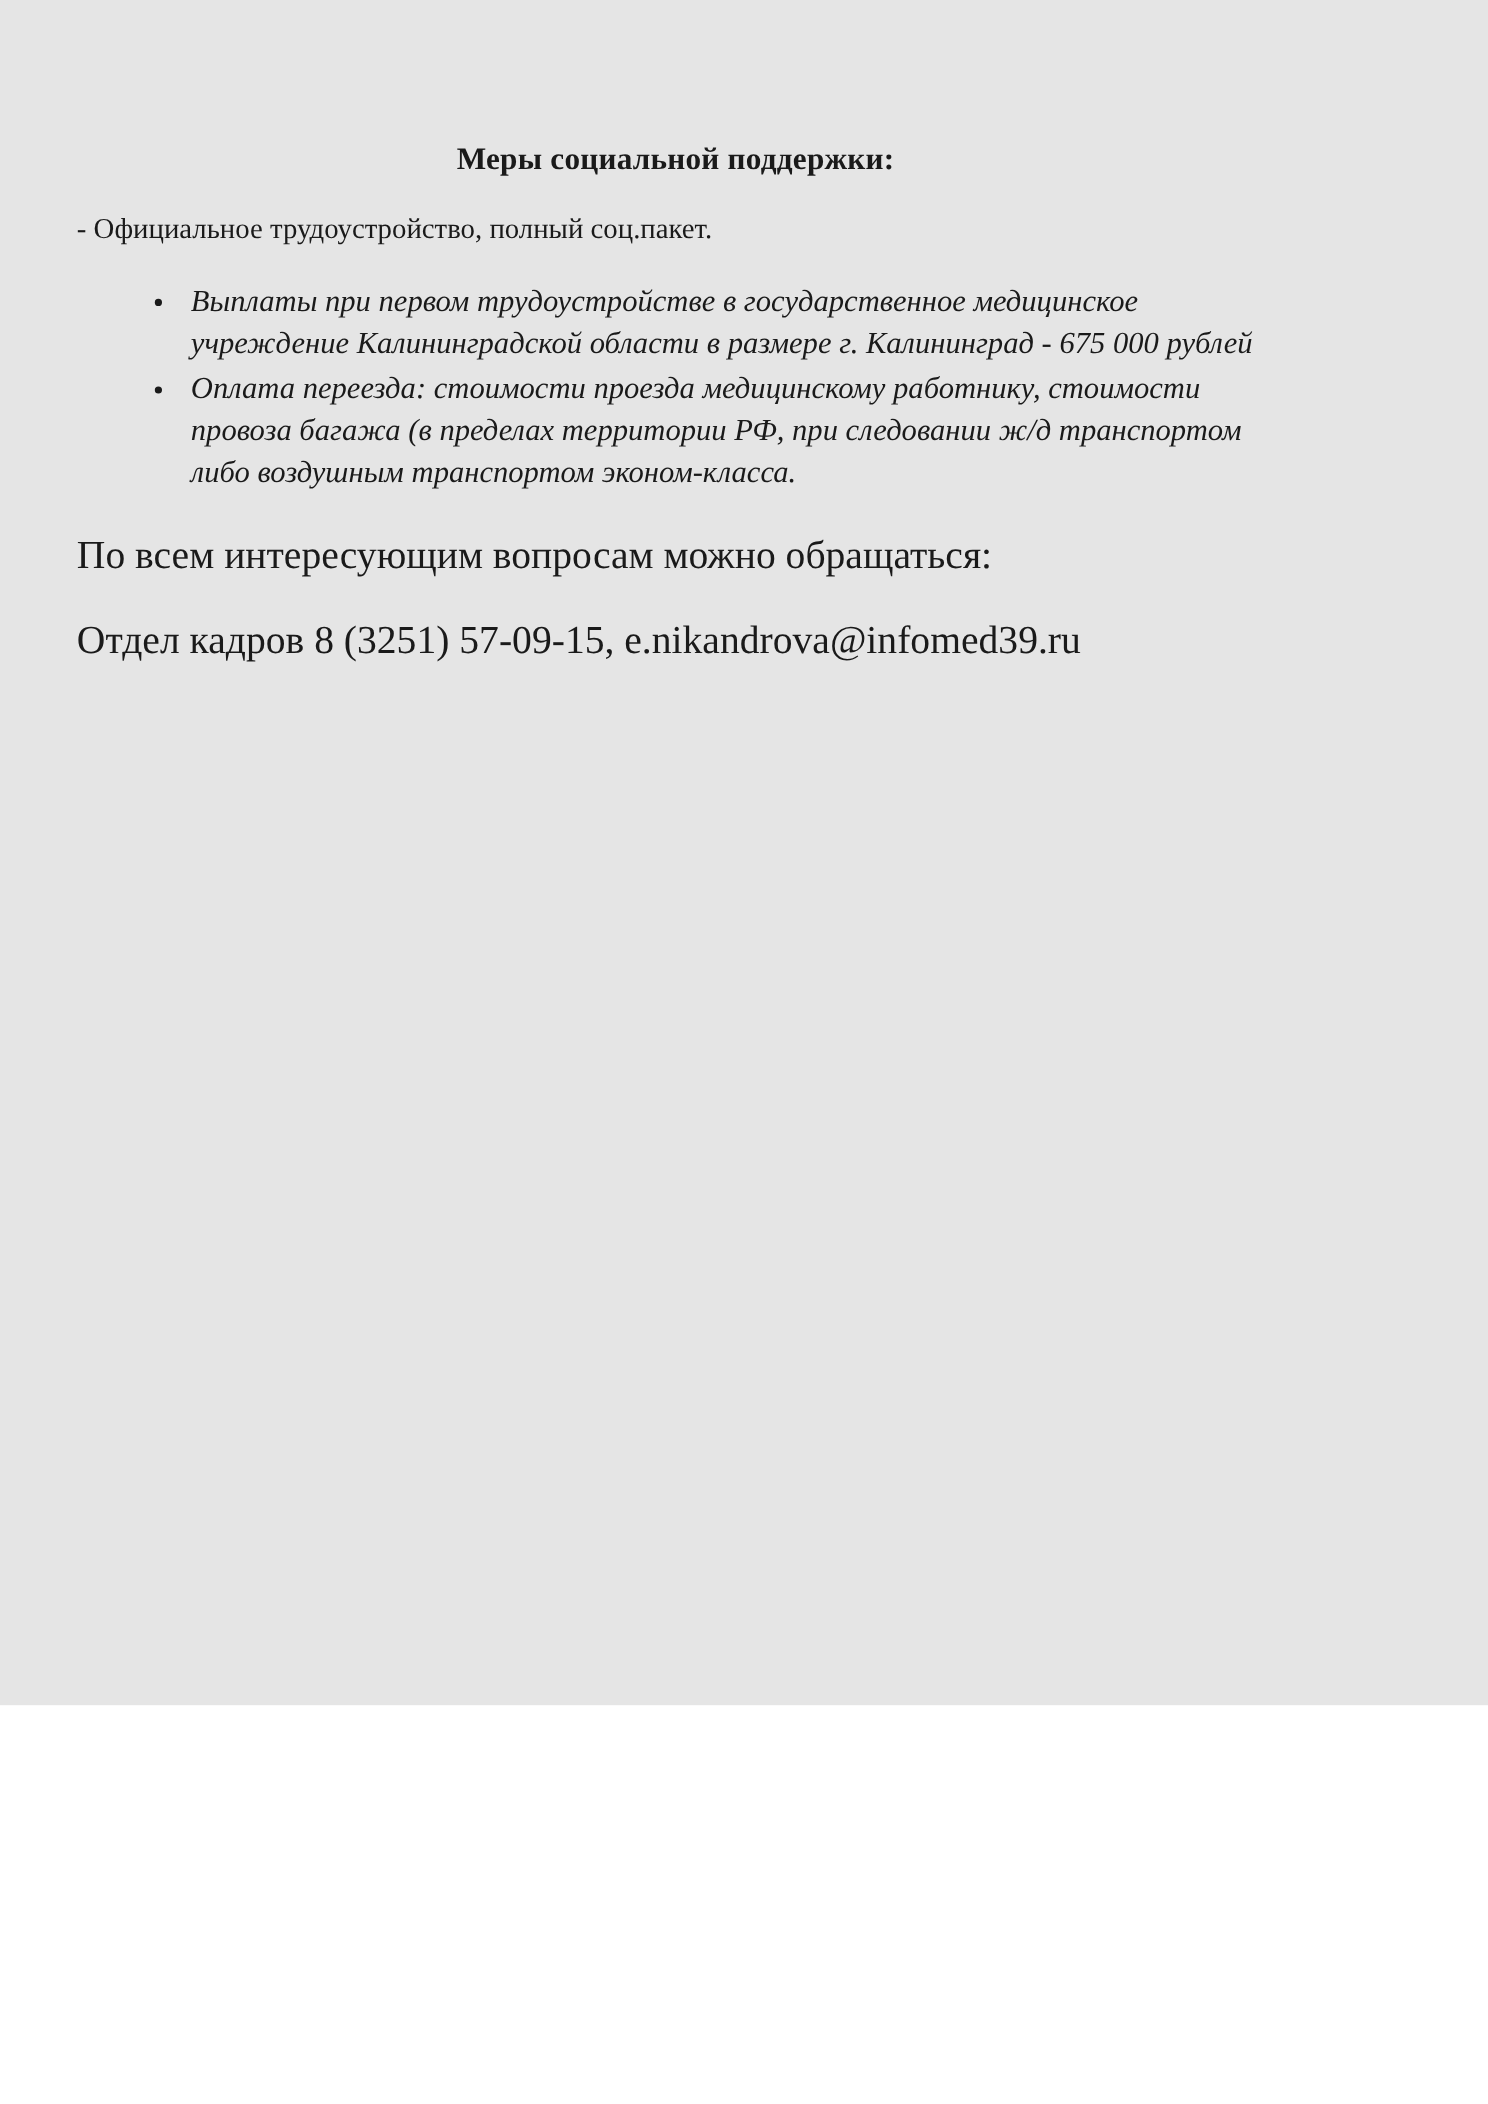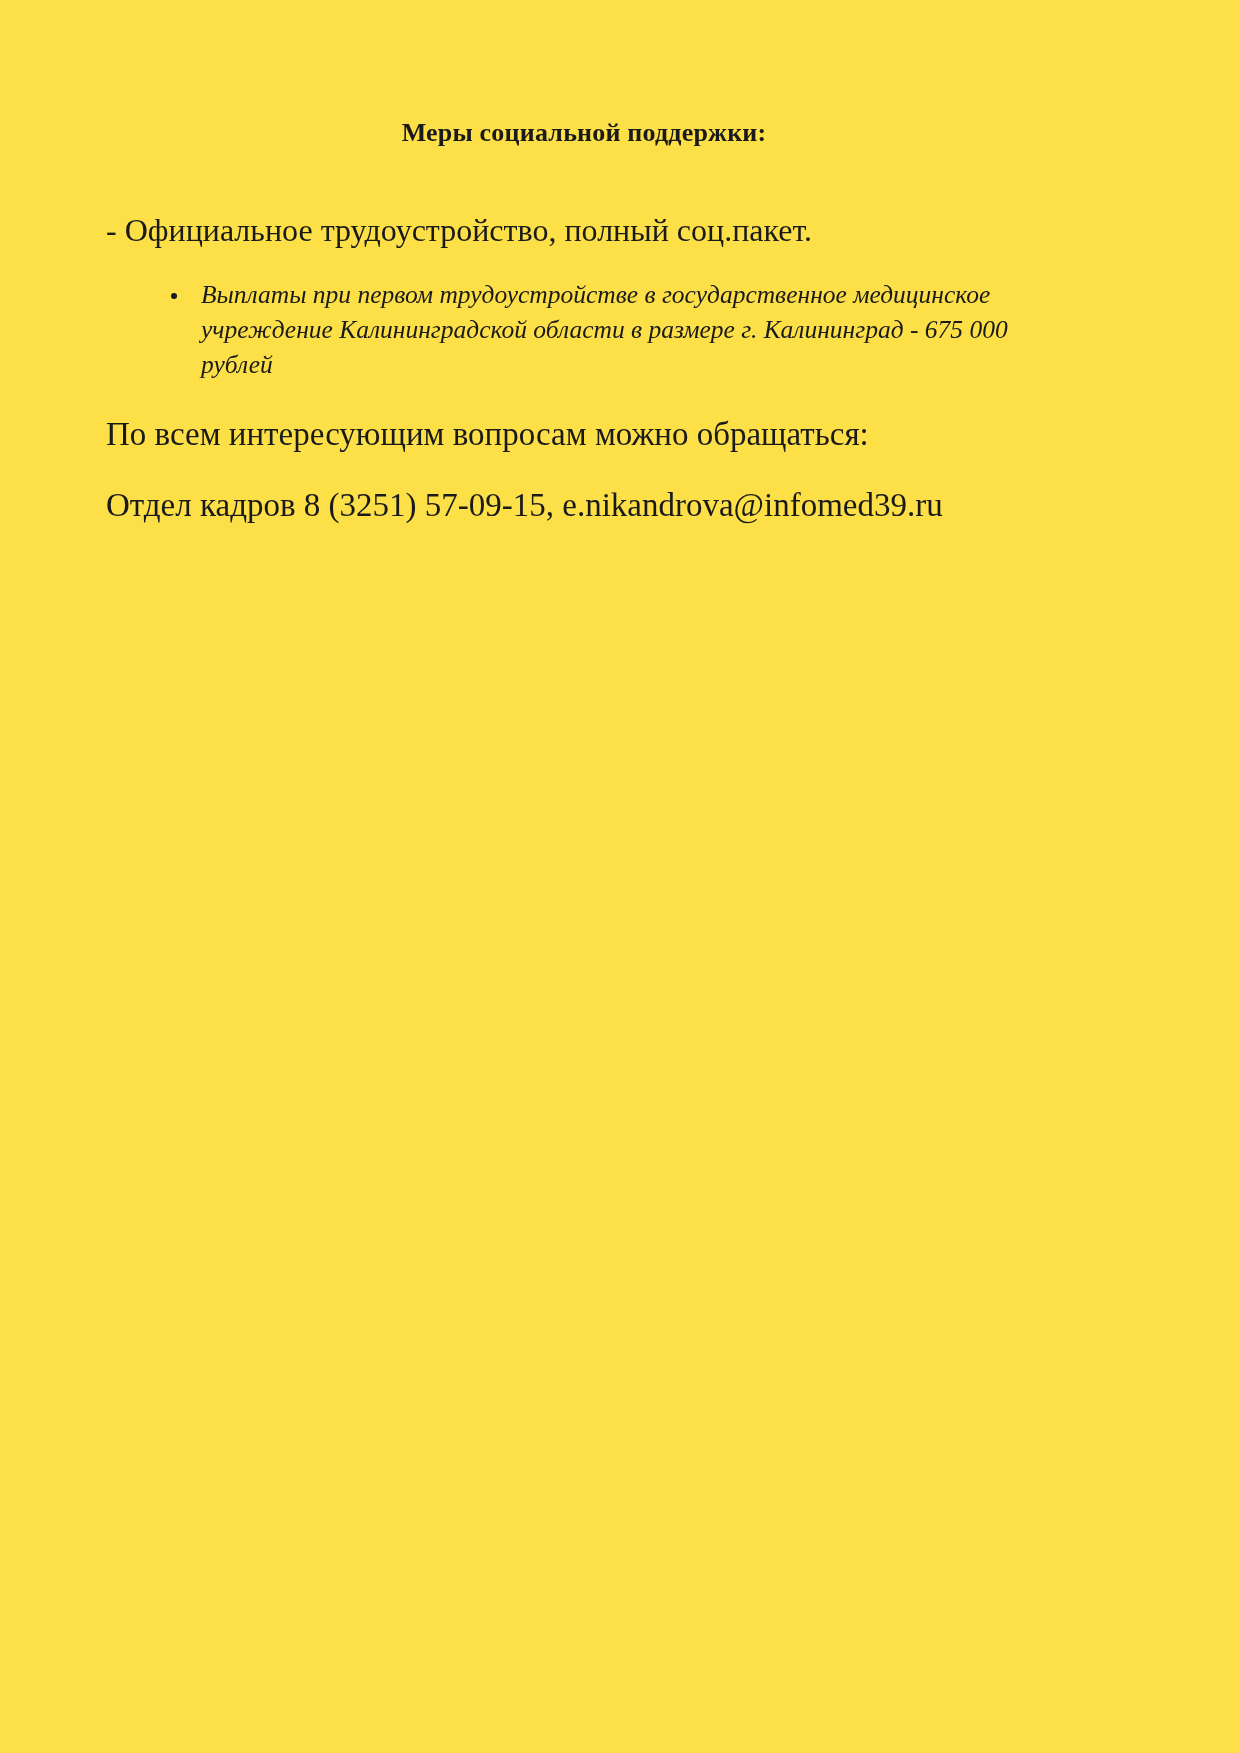--- a/index.html
+++ b/index.html
@@ -10,36 +10,36 @@
   body {
     width: 1240px;
     height: 1753px;
     font-family: "Liberation Serif", serif;
     color: #1a1a1a;
     -webkit-font-smoothing: antialiased;
   }
   .page {
     position: relative;
     width: 1240px;
-    height: 1753px;
+    height: 1421px;
     box-sizing: border-box;
-    padding: 100px 130px 80px 118px;
-    background: #fde047;
+    padding: 100px 130px 80px 76px;
+    background: #e5e5e5;
   }
   .doc-title {
     text-align: center;
     font-weight: bold;
     font-size: 26px;
     letter-spacing: 0.2px;
     margin: 18px 0 0 0;
     padding-right: 60px;
   }
   .intro-line {
-    font-size: 32px;
-    margin: 62px 0 0 -12px;
+    font-size: 24px;
+    margin: 28px 0 0 -12px;
     line-height: 1.25;
   }
   ul.benefits {
     list-style: none;
     margin: 28px 0 0 0;
     padding: 0 30px 0 45px;
   }
   ul.benefits li {
     position: relative;
     font-size: 25.5px;
@@ -72,20 +72,21 @@
 <body>
 
 <div class="page">
 
   <h1 class="doc-title">Меры социальной поддержки:</h1>
 
   <p class="intro-line">- Официальное трудоустройство, полный соц.пакет.</p>
 
   <ul class="benefits">
     <li>Выплаты при первом трудоустройстве в государственное медицинское учреждение Калининградской области в размере г. Калининград - 675 000 рублей</li>
+    <li>Оплата переезда: стоимости проезда медицинскому работнику, стоимости провоза багажа (в пределах территории РФ, при следовании ж/д транспортом либо воздушным транспортом эконом-класса.</li>
   </ul>
 
   <p class="para">По всем интересующим вопросам можно обращаться:</p>
 
 
   <p class="para contact">Отдел кадров 8 (3251) 57-09-15, e.nikandrova@infomed39.ru</p>
 
 </div>
 
 </body></html>

